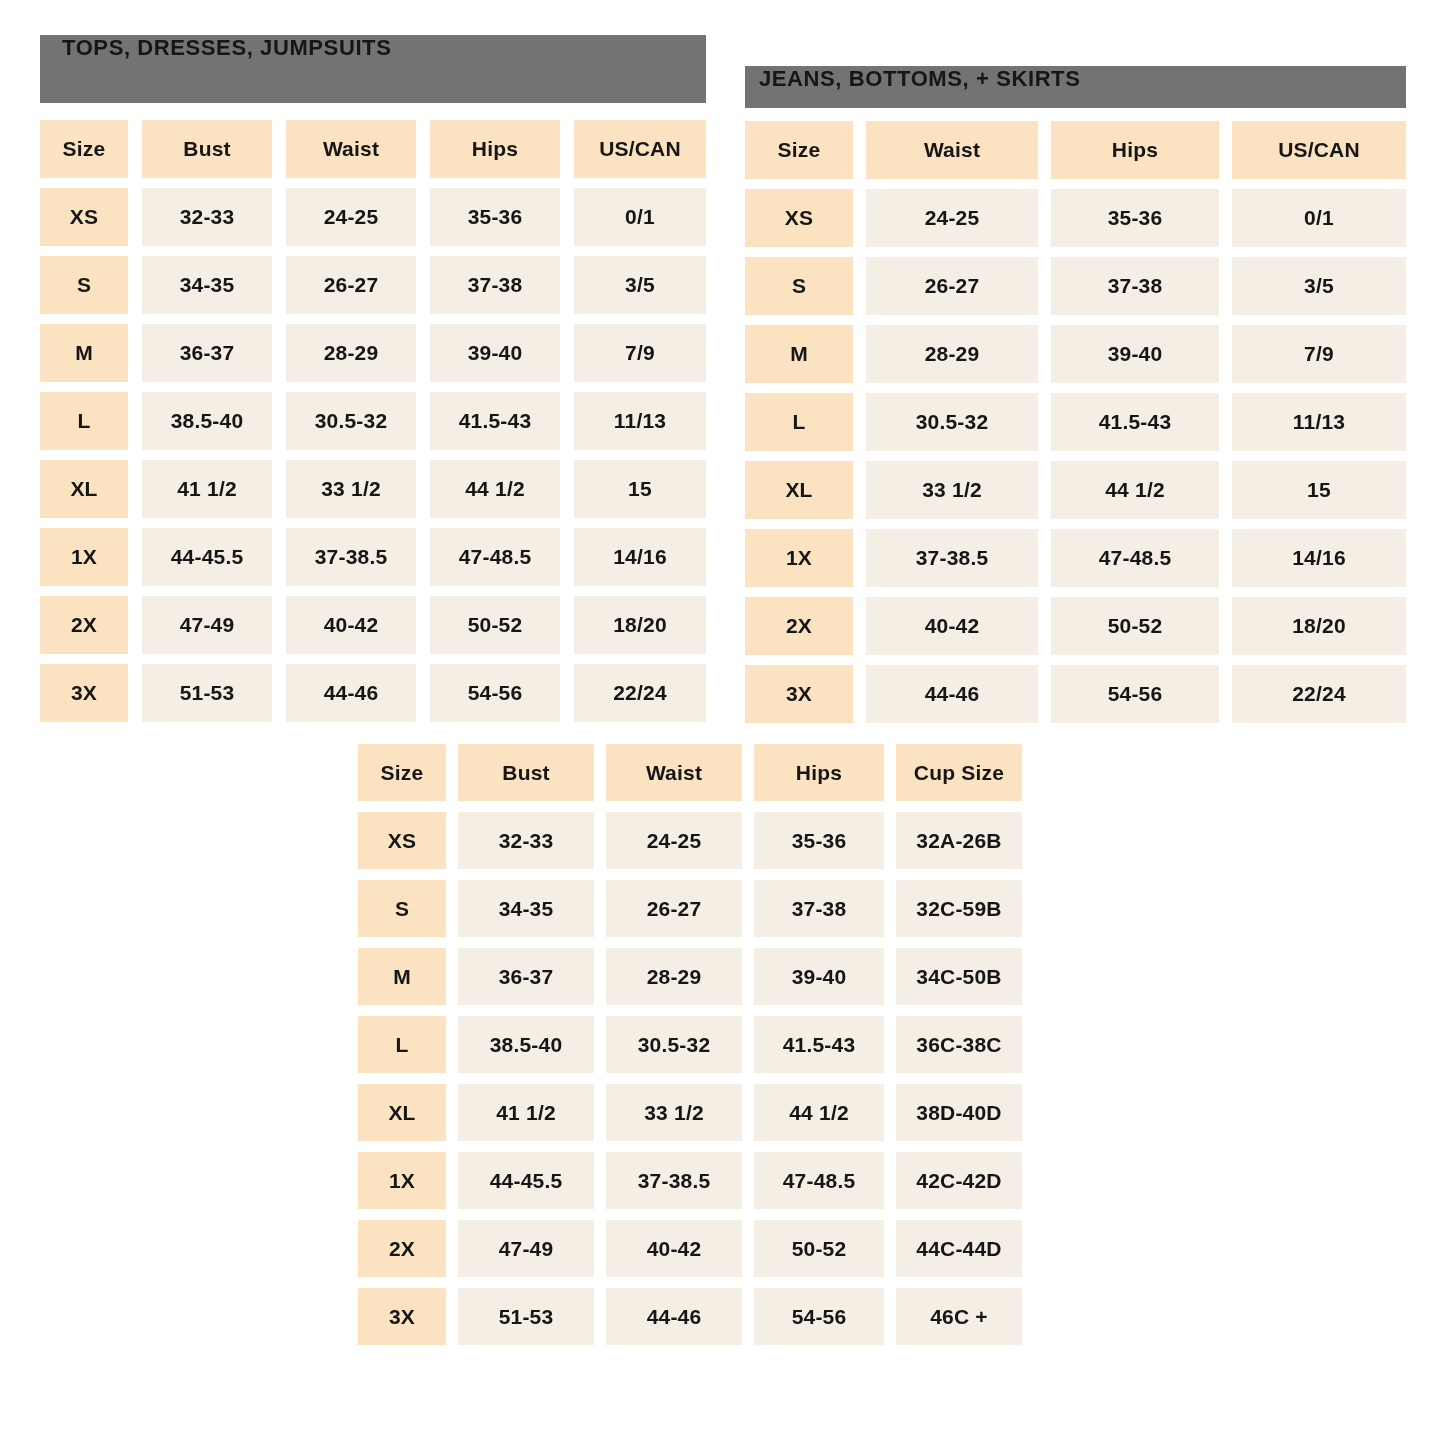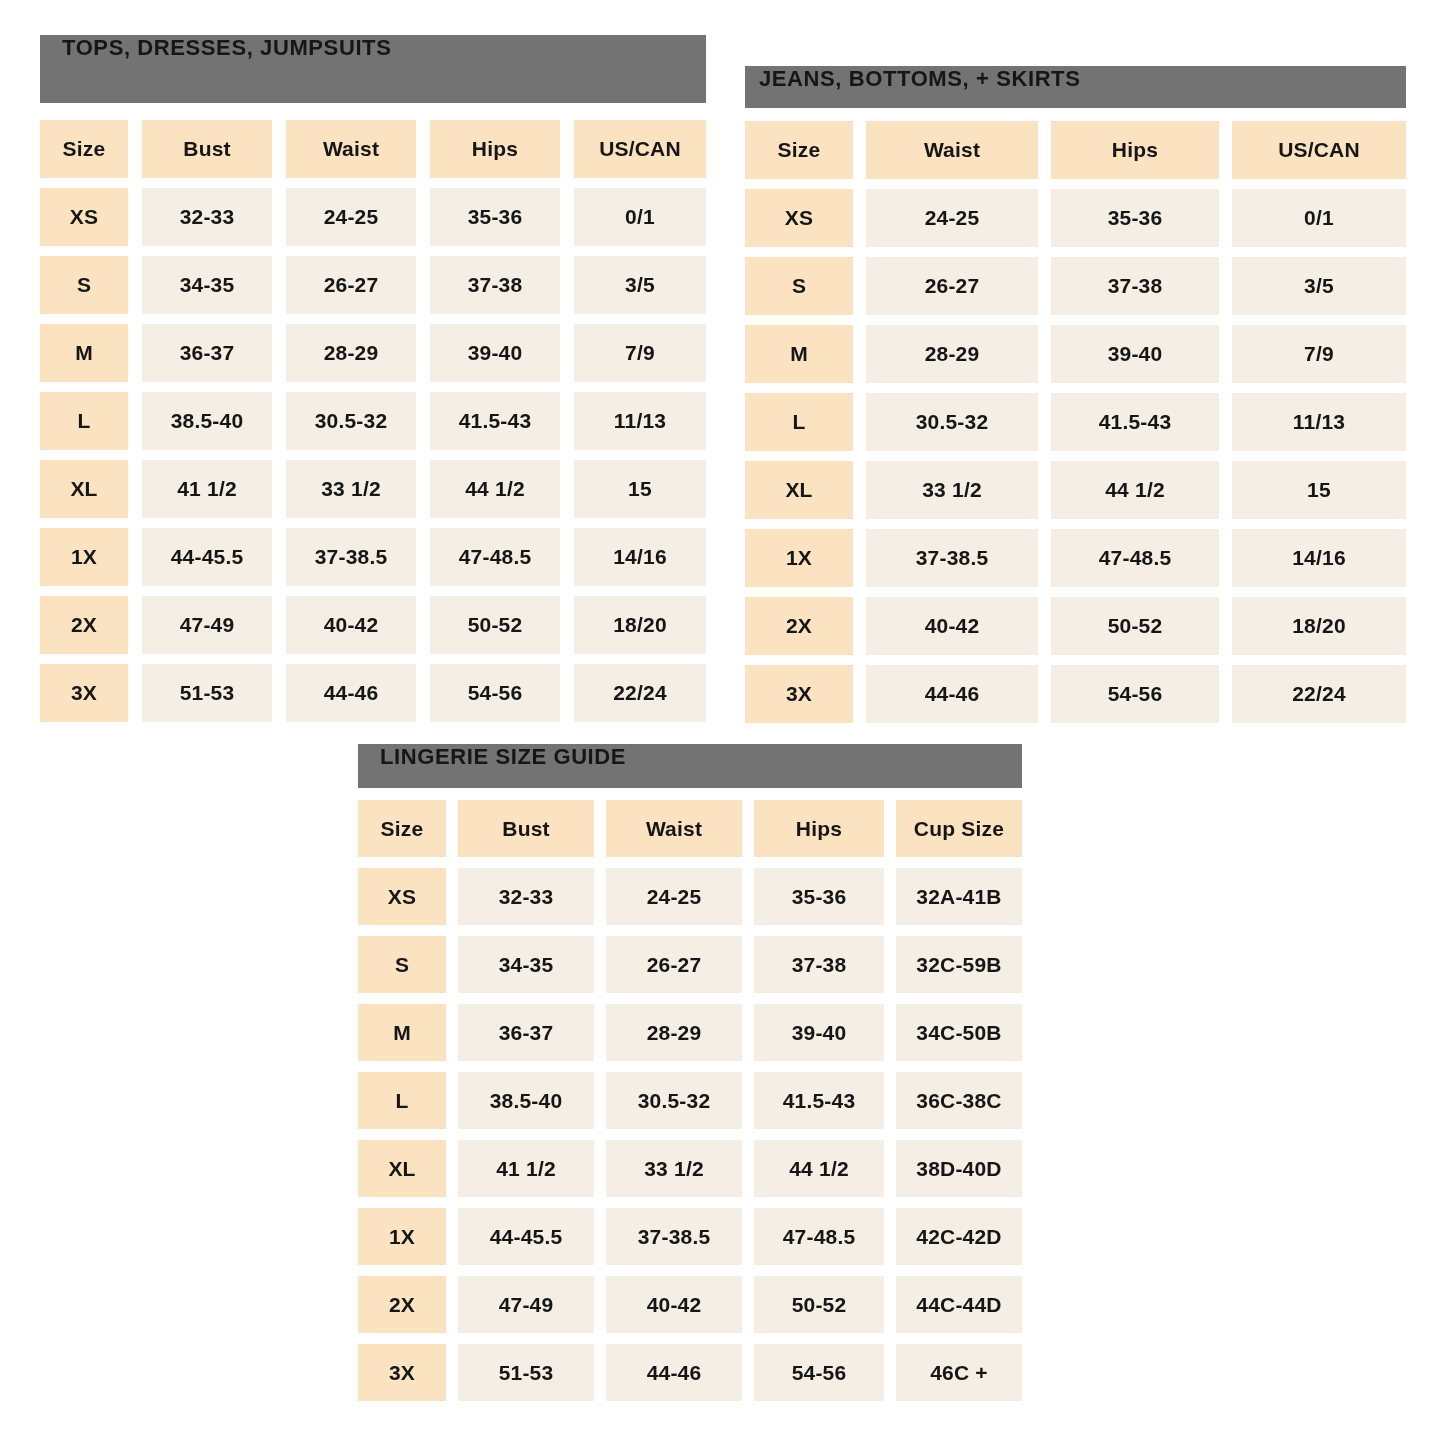--- a/index.html
+++ b/index.html
@@ -179,34 +179,31 @@
         <div class="cell cream">50-52</div>
         <div class="cell cream">18/20</div>
         <div class="cell peach">3X</div>
         <div class="cell cream">44-46</div>
         <div class="cell cream">54-56</div>
         <div class="cell cream">22/24</div>
       </div>
   </section>
 
   <section class="table-section t3">
-    <div class="title-bar">
-      <div class="title-main">LINGERIE SIZE GUIDE</div>
-    </div>
     <div class="grid">
         <div class="cell peach">Size</div>
         <div class="cell peach">Bust</div>
         <div class="cell peach">Waist</div>
         <div class="cell peach">Hips</div>
         <div class="cell peach">Cup Size</div>
         <div class="cell peach">XS</div>
         <div class="cell cream">32-33</div>
         <div class="cell cream">24-25</div>
         <div class="cell cream">35-36</div>
-        <div class="cell cream">32A-41B</div>
+        <div class="cell cream">32A-26B</div>
         <div class="cell peach">S</div>
         <div class="cell cream">34-35</div>
         <div class="cell cream">26-27</div>
         <div class="cell cream">37-38</div>
         <div class="cell cream">32C-59B</div>
         <div class="cell peach">M</div>
         <div class="cell cream">36-37</div>
         <div class="cell cream">28-29</div>
         <div class="cell cream">39-40</div>
         <div class="cell cream">34C-50B</div>

